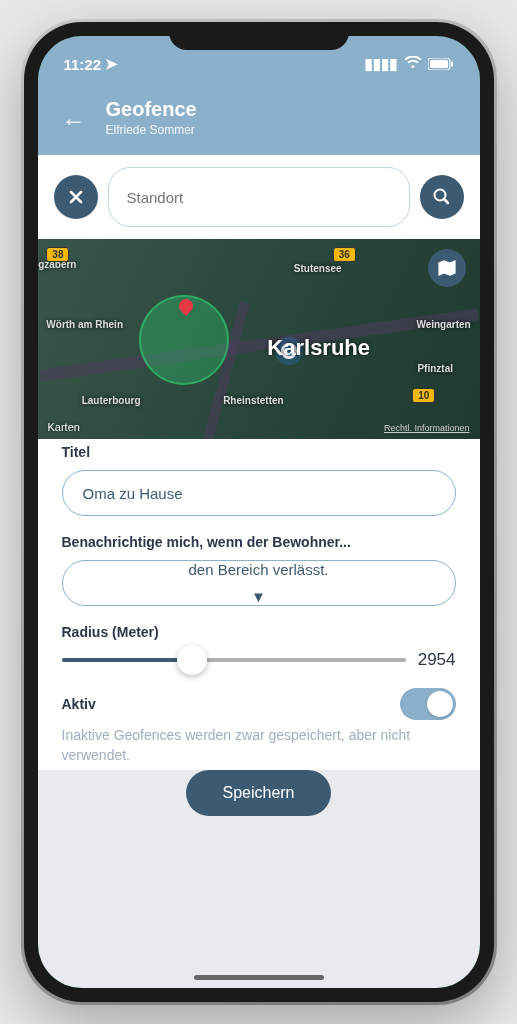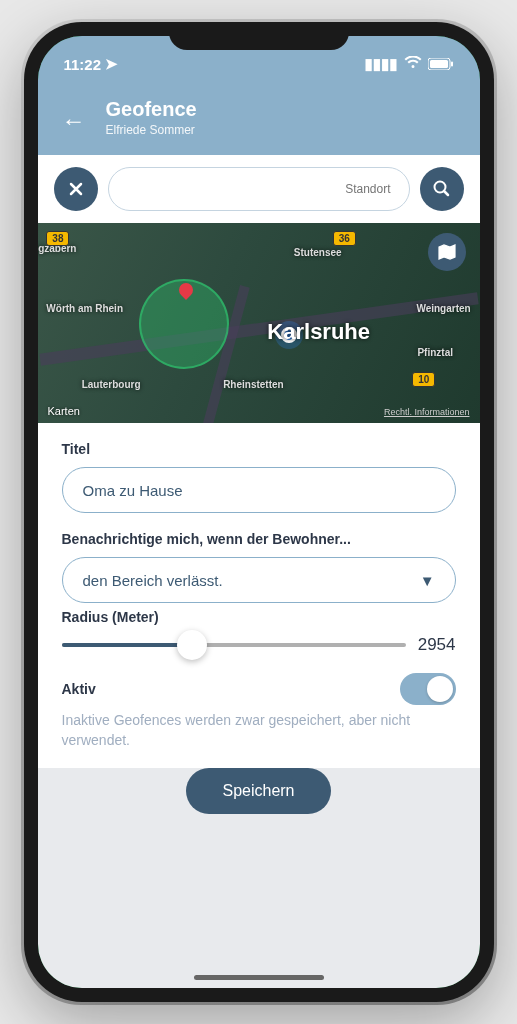--- a/index.html
+++ b/index.html
@@ -89,28 +89,27 @@
       background: #3d5a73;
       display: flex;
       align-items: center;
       justify-content: center;
       color: white;
       cursor: pointer;
       flex-shrink: 0;
     }
     .search-input {
       flex: 1;
-      height: 44px;
+      height: 60px;
       border: 1.5px solid #c5d4e0;
       border-radius: 22px;
       padding: 0 18px;
-      font-size: 12px;
+      font-size: 15px;
       color: #888;
       outline: none;
-      text-align: right;
     }
     .map-container {
       height: 200px;
       background: #2d4a3e;
       position: relative;
       overflow: hidden;
     }
     .map-bg {
       position: absolute;
       inset: 0;
@@ -197,21 +196,21 @@
     .map-legal {
       position: absolute;
       bottom: 6px;
       right: 10px;
       color: #ccc;
       font-size: 9px;
       text-decoration: underline;
     }
     .form-section {
       background: white;
-      padding: 18px 24px;
+      padding: 5px 24px;
       flex-shrink: 0;
     }
     .field-label {
       font-size: 14px;
       font-weight: 700;
       color: #2d3748;
       margin-bottom: 10px;
     }
     .text-input {
       width: 100%;
@@ -225,25 +224,26 @@
       outline: none;
     }
     .select-input {
       width: 100%;
       height: 46px;
       border: 1.5px solid #8bb0ca;
       border-radius: 23px;
       padding: 0 20px;
       font-size: 15px;
       color: #3d5a73;
-      margin-bottom: 6px;
+      margin-bottom: 18px;
       display: flex;
       align-items: center;
       justify-content: space-between;
       cursor: pointer;
+      flex-direction: column;
     }
     .slider-row {
       display: flex;
       align-items: center;
       gap: 12px;
       margin-bottom: 18px;
     }
     .slider-track {
       flex: 1;
       height: 4px;

